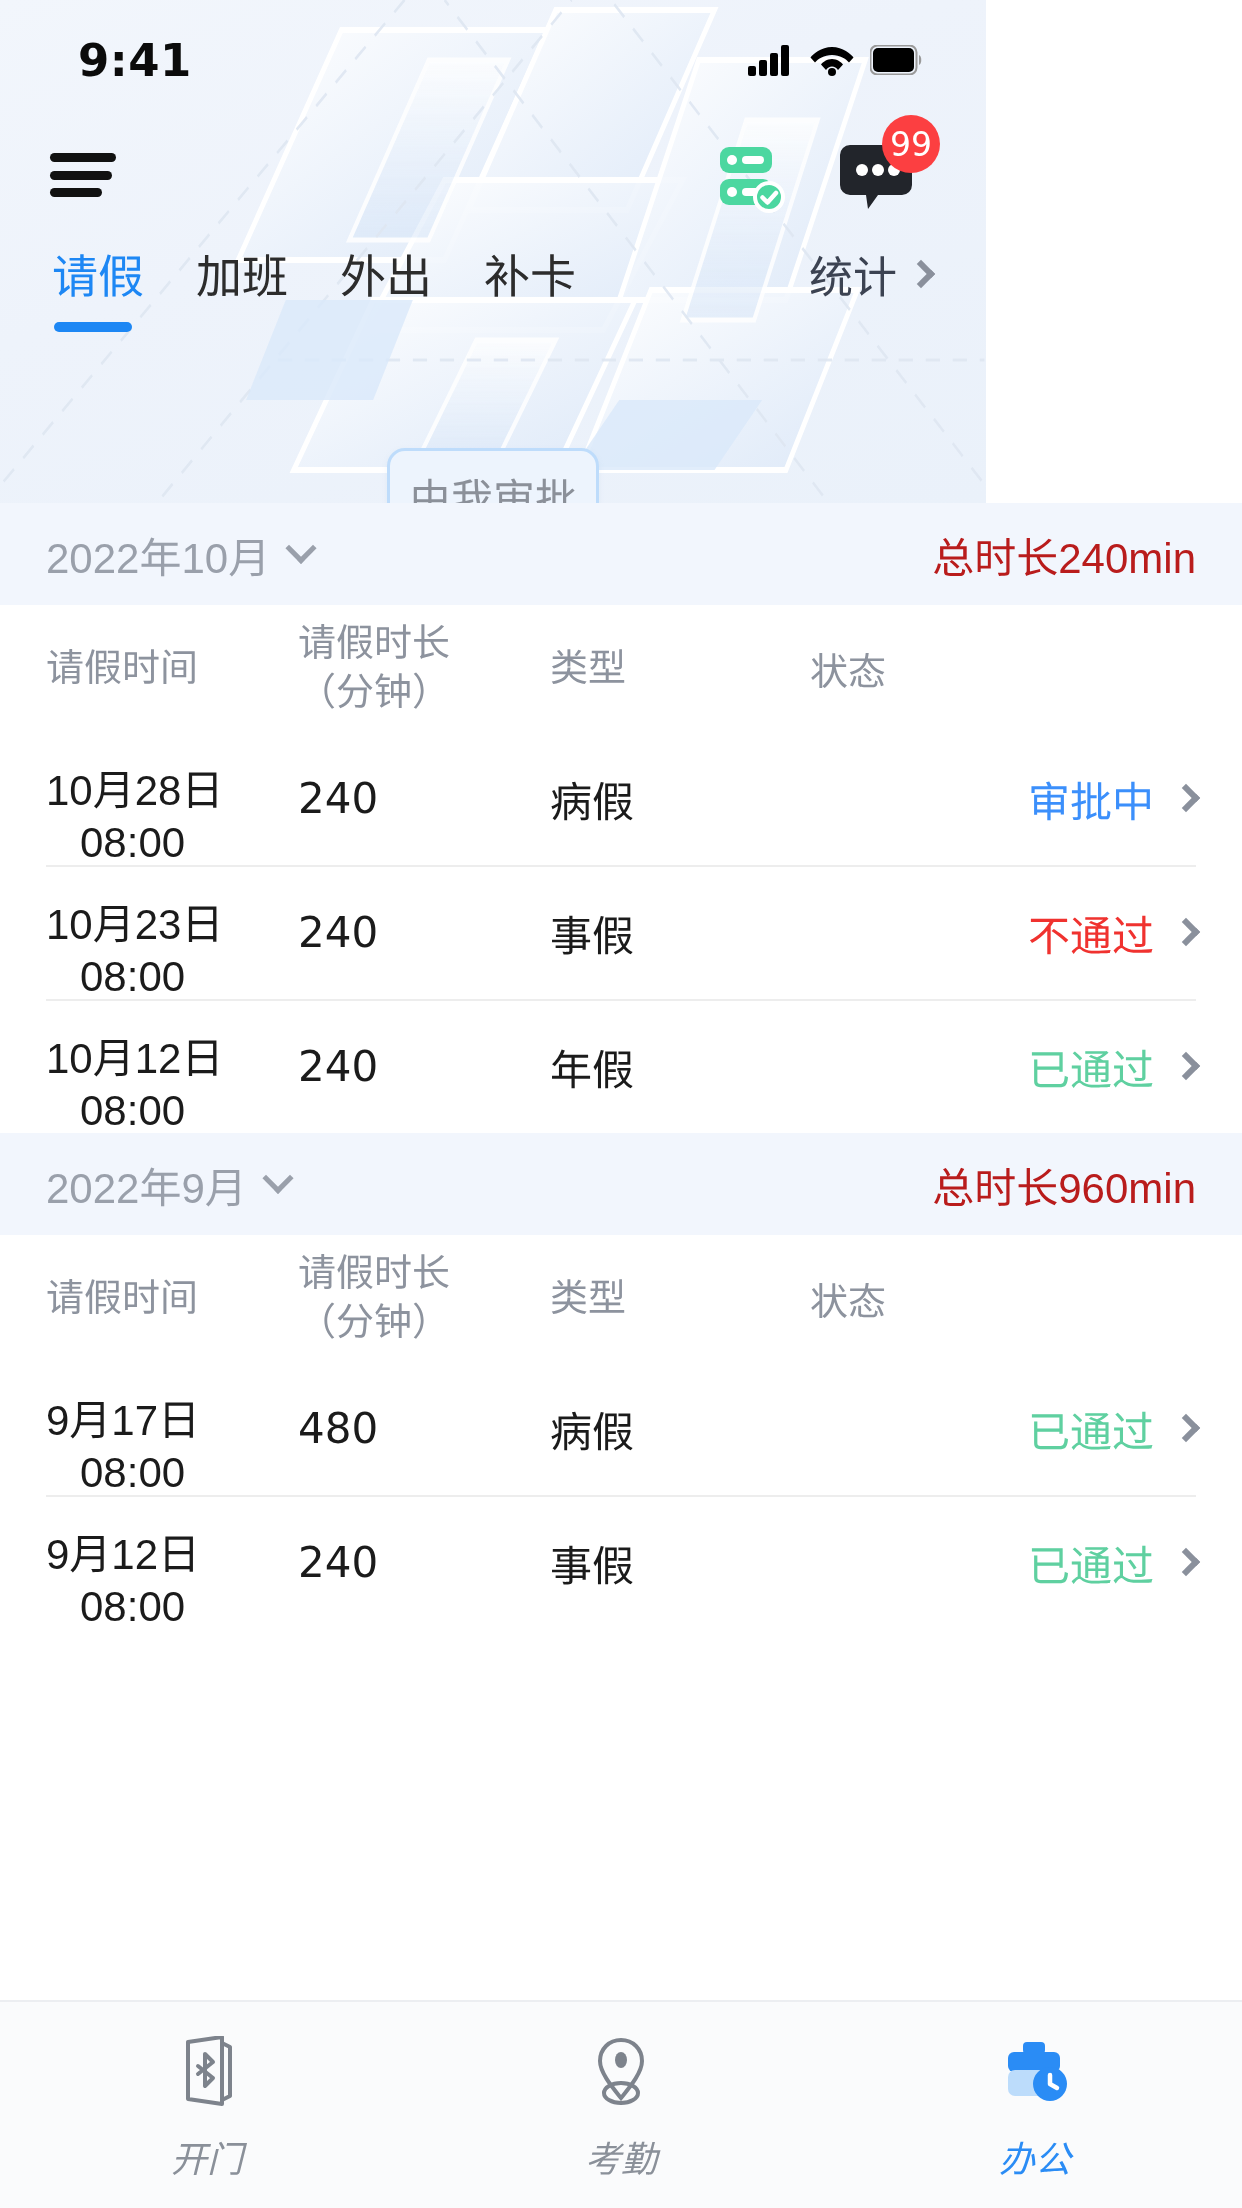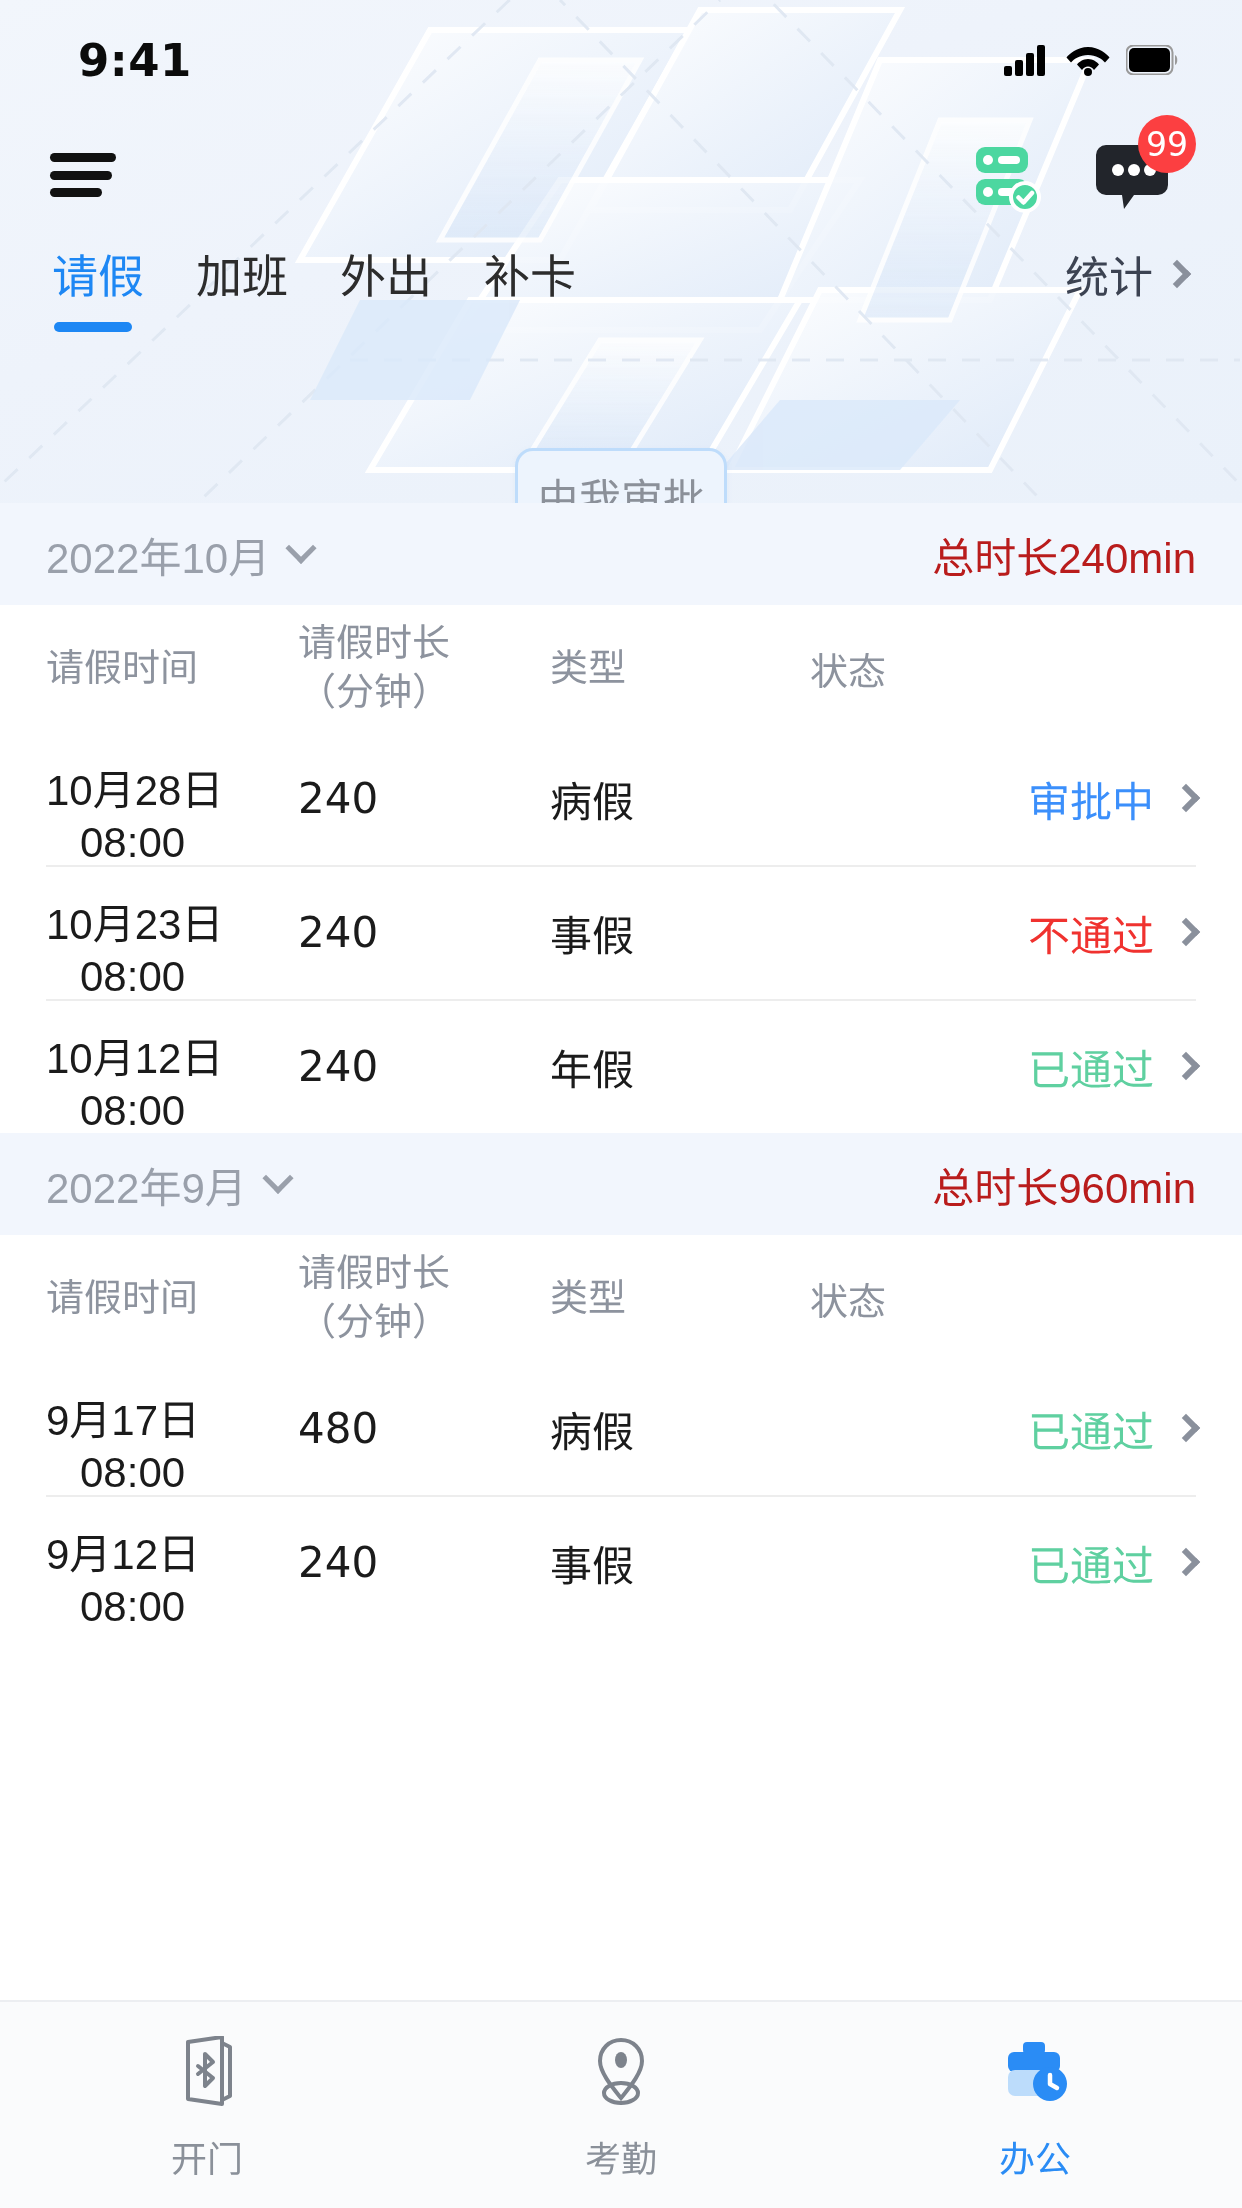--- a/index.html
+++ b/index.html
@@ -17,21 +17,21 @@
     position: relative;
     width: 1242px;
     height: 2208px;
     overflow: hidden;
     background: #ffffff;
   }
 
   
   .hero {
     position: relative;
-    width: 1242px;
+    width: 986px;
     height: 503px;
     background: linear-gradient(160deg, #f2f6fc 0%, #eef3fb 40%, #eaf1fa 100%);
     overflow: hidden;
   }
 
   
   .hero-art {
     position: absolute;
     inset: 0;
     pointer-events: none;
@@ -316,20 +316,21 @@
     flex: 1;
     display: flex;
     flex-direction: column;
     align-items: center;
     gap: 20px;
     cursor: pointer;
   }
   .tabbar-label {
     font-size: 36px;
     color: #8a9099;
+    font-style: italic;
   }
   .tabbar-item.active .tabbar-label { color: #2a8cf5; }
   .tabbar-icon { height: 74px; display: flex; align-items: center; justify-content: center; }
 </style>
 </head>
 <body>
 
 <div id="app">
 
   <div class="hero">

